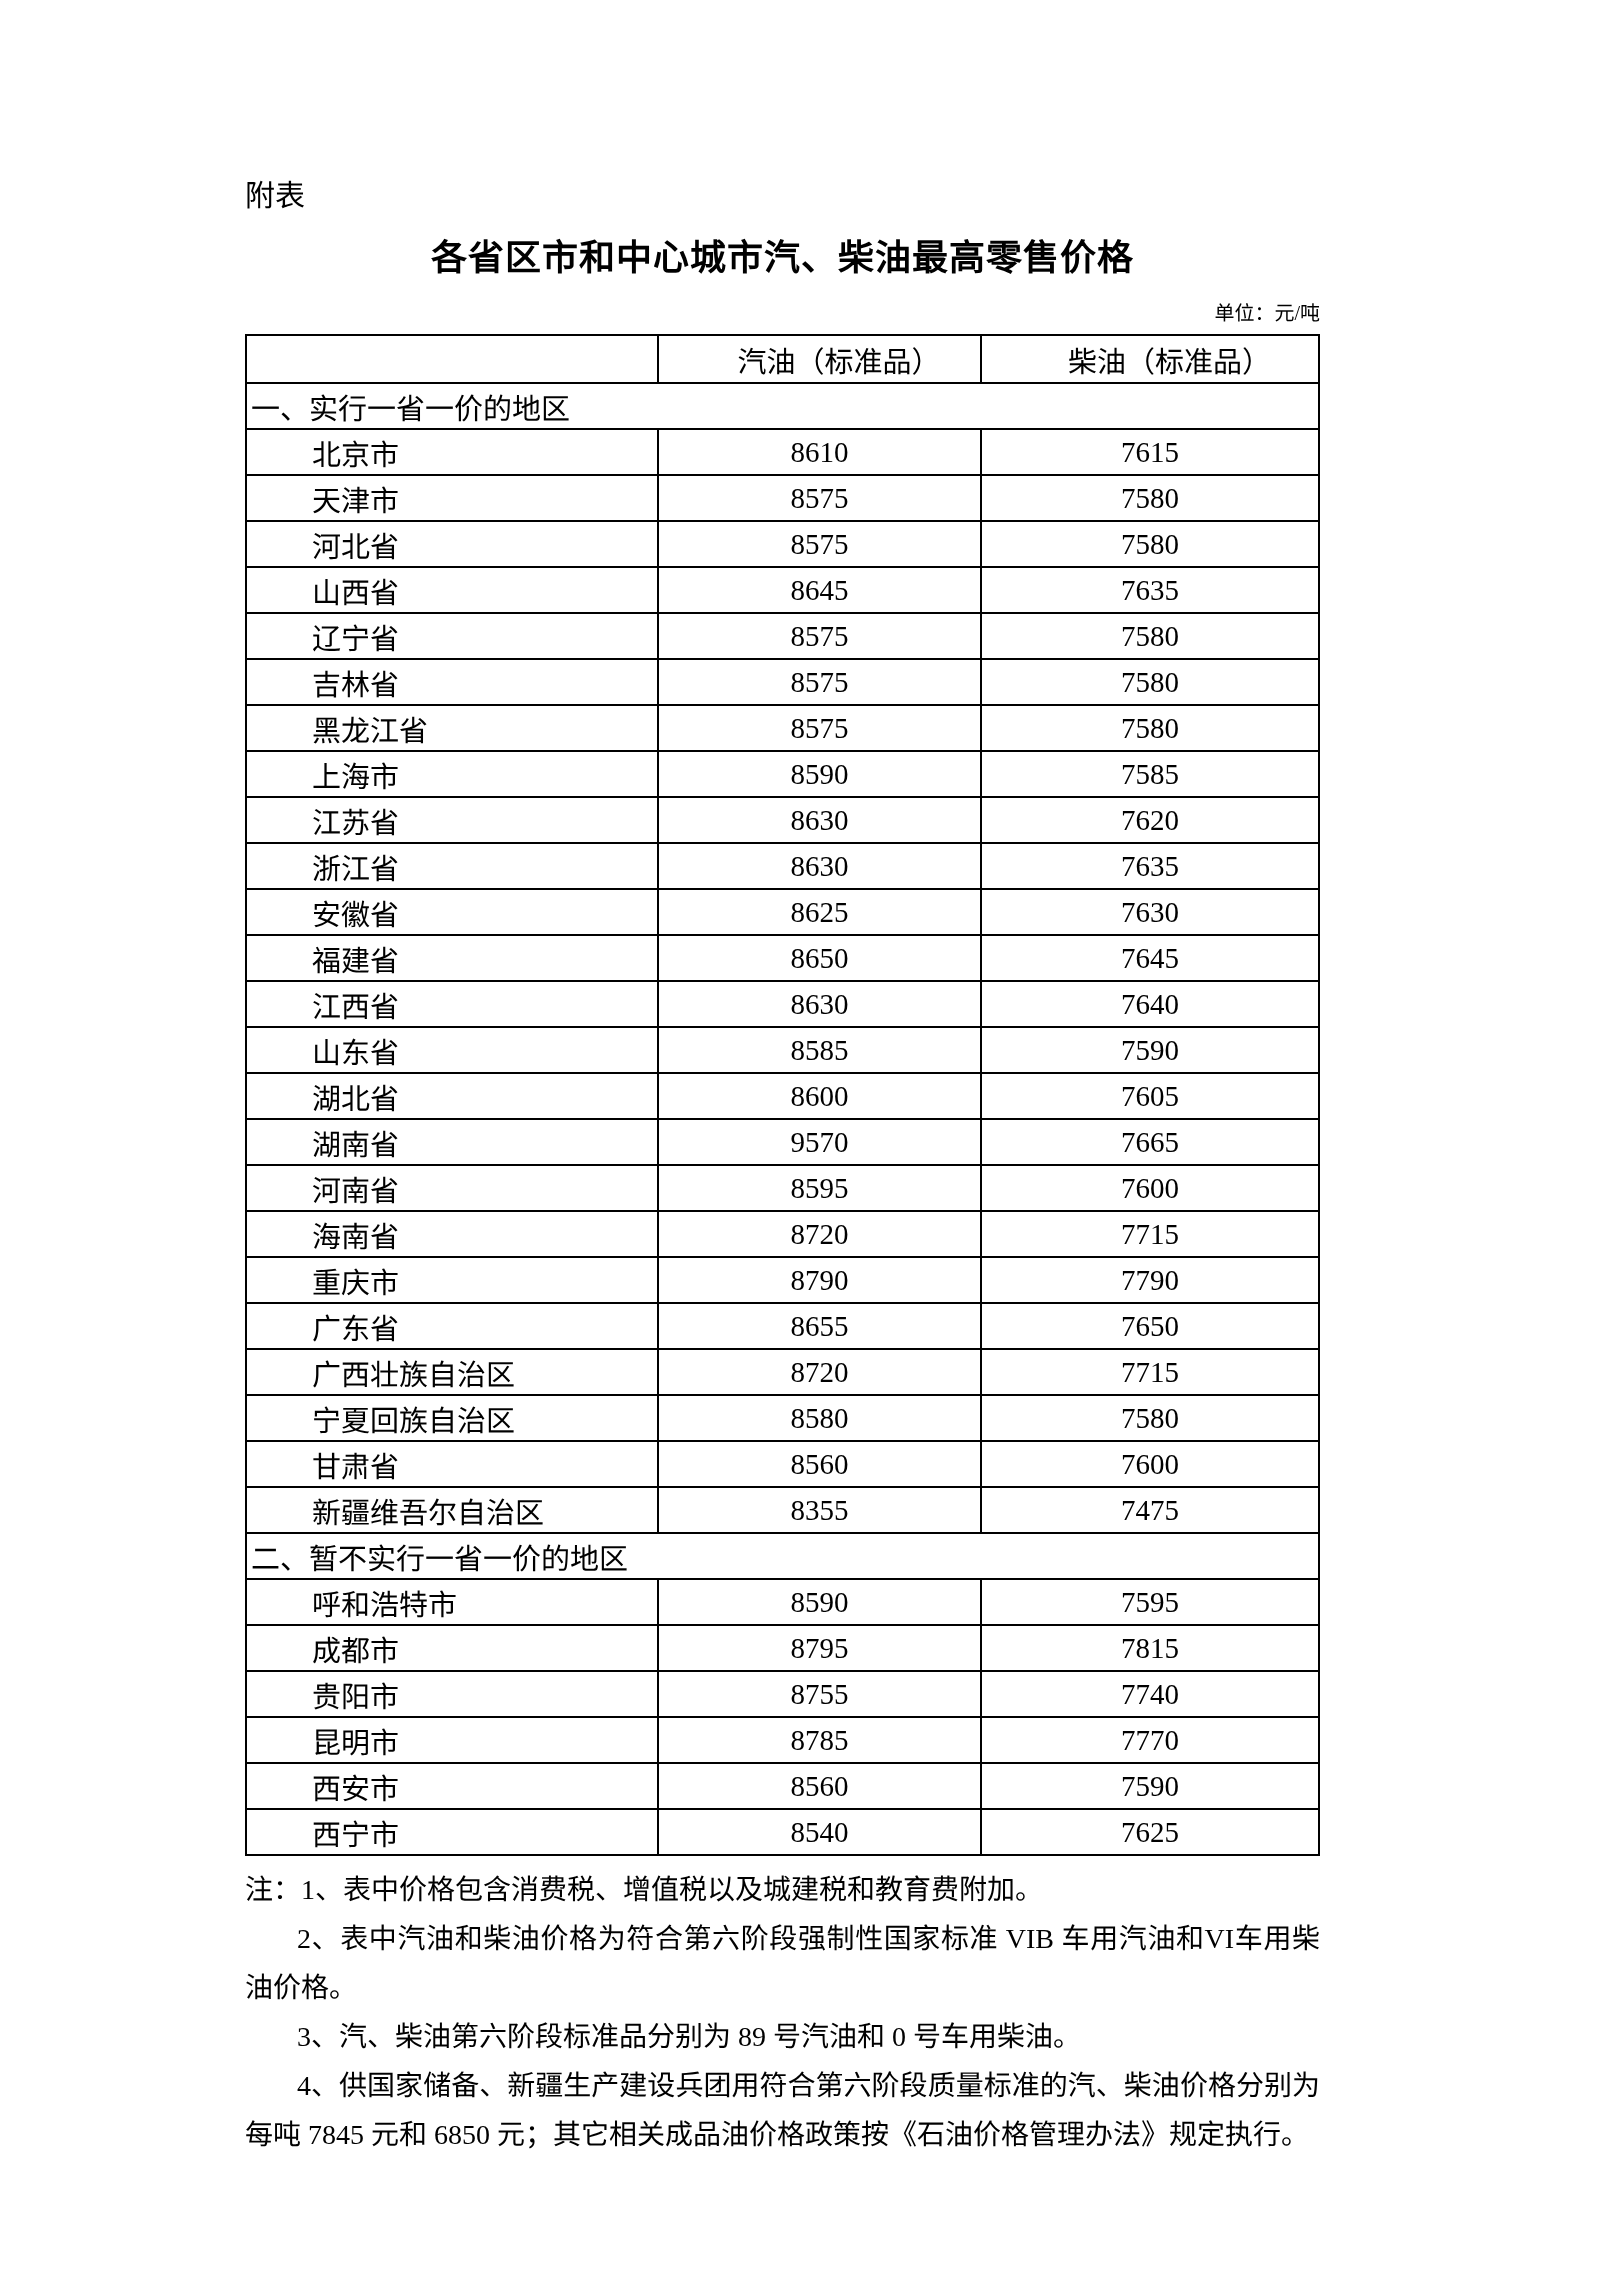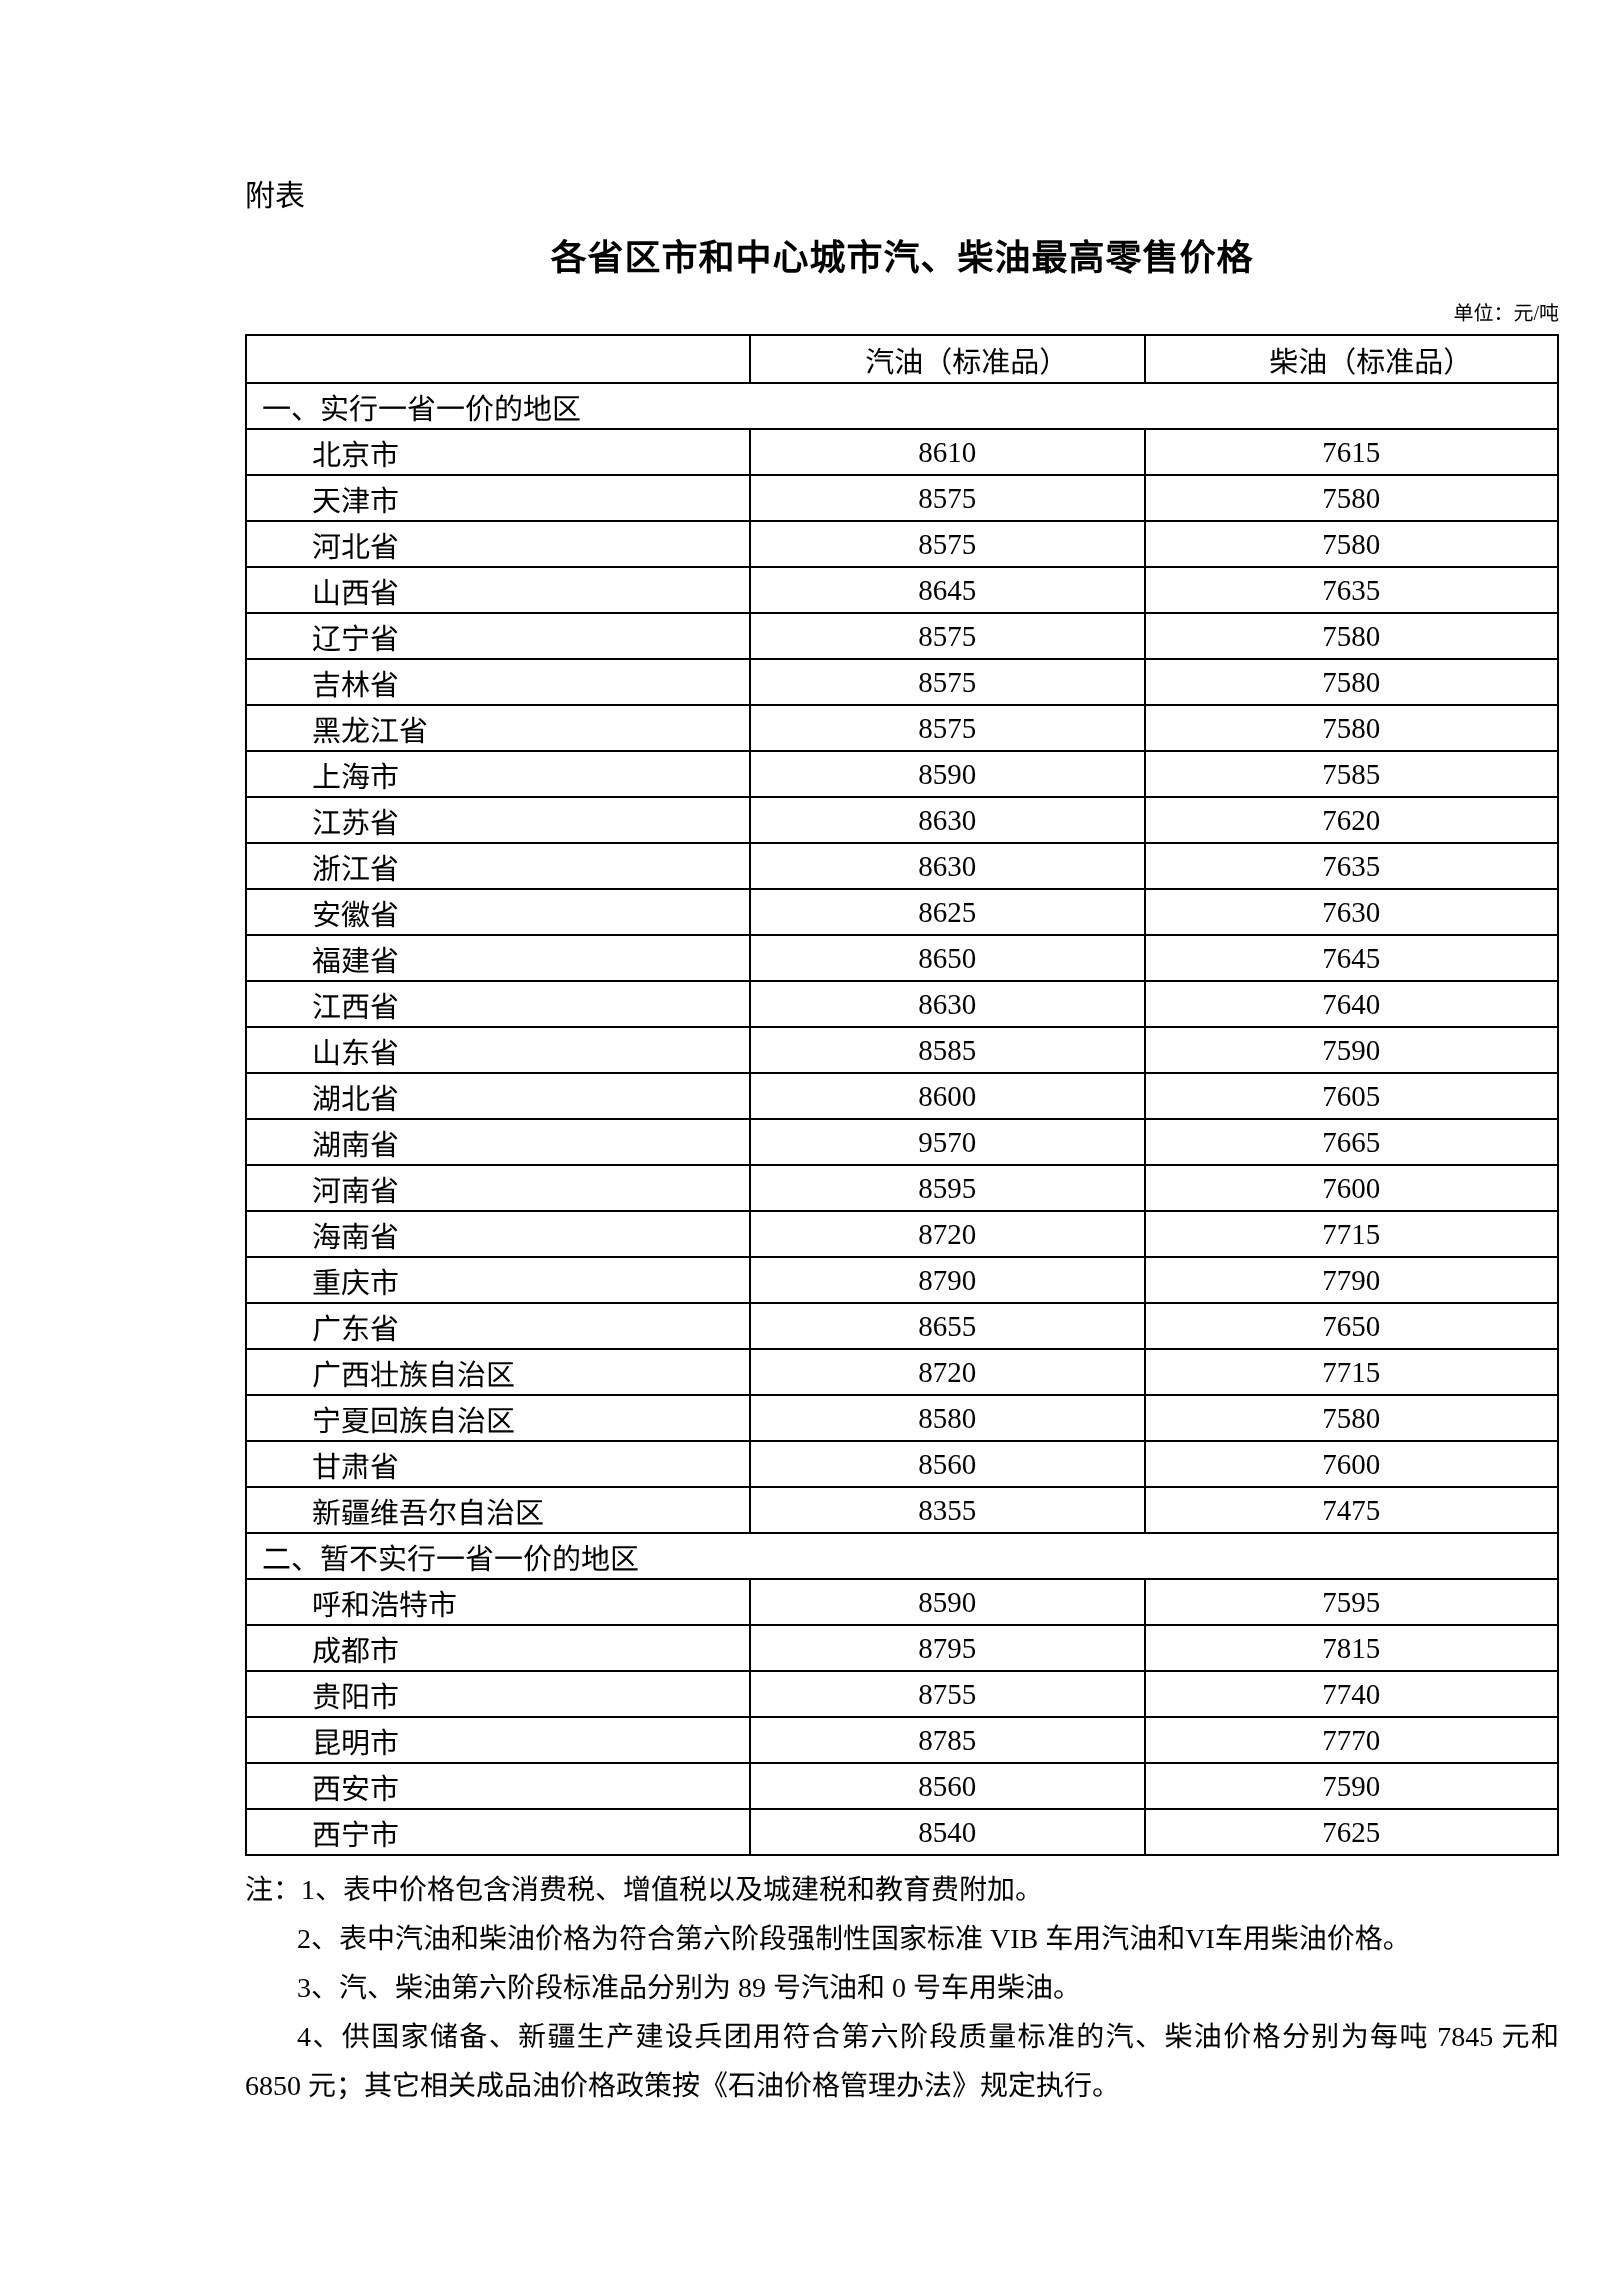--- a/index.html
+++ b/index.html
@@ -11,21 +11,21 @@
     width: 1619px;
     height: 2291px;
     position: relative;
     font-family: "Liberation Serif", "DejaVu Serif", serif;
     color: #000000;
   }
   .doc {
     position: absolute;
     left: 245px;
     top: 178px;
-    width: 1314px;
+    width: 1075px;
   }
   .appendix-label {
     font-size: 30px;
     line-height: 1.2;
     text-align: left;
   }
   .doc-title {
     margin-top: 13.7px;
     text-align: center;
     font-family: "Liberation Sans", "DejaVu Sans", sans-serif;
@@ -60,21 +60,21 @@
   }
   .price-table th {
     height: 46px;
     text-align: center;
     border-bottom-width: 2.9px;
     padding-left: 39px;
   }
   .price-table td.section-cell {
     height: 44px;
     text-align: left;
-    padding-left: 15px;
+    padding-left: 4px;
     border-bottom-width: 2.9px;
     border-top-width: 2.9px;
   }
   .price-table td.region-cell {
     height: 44px;
     text-align: left;
     padding-left: 65px;
   }
   .price-table td.num-cell {
     height: 44px;

